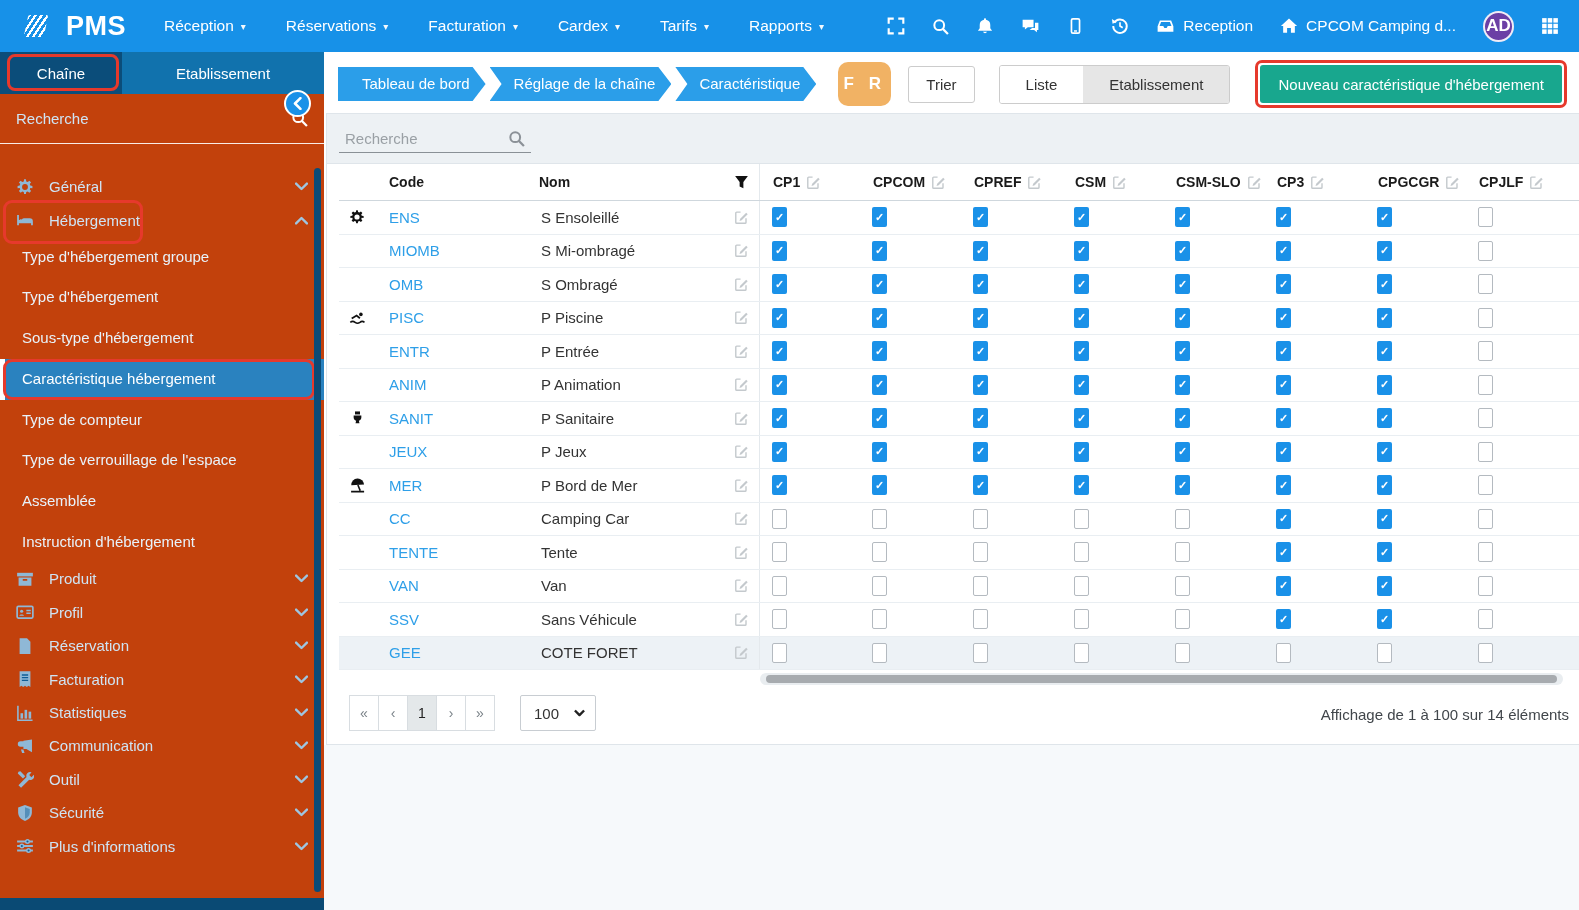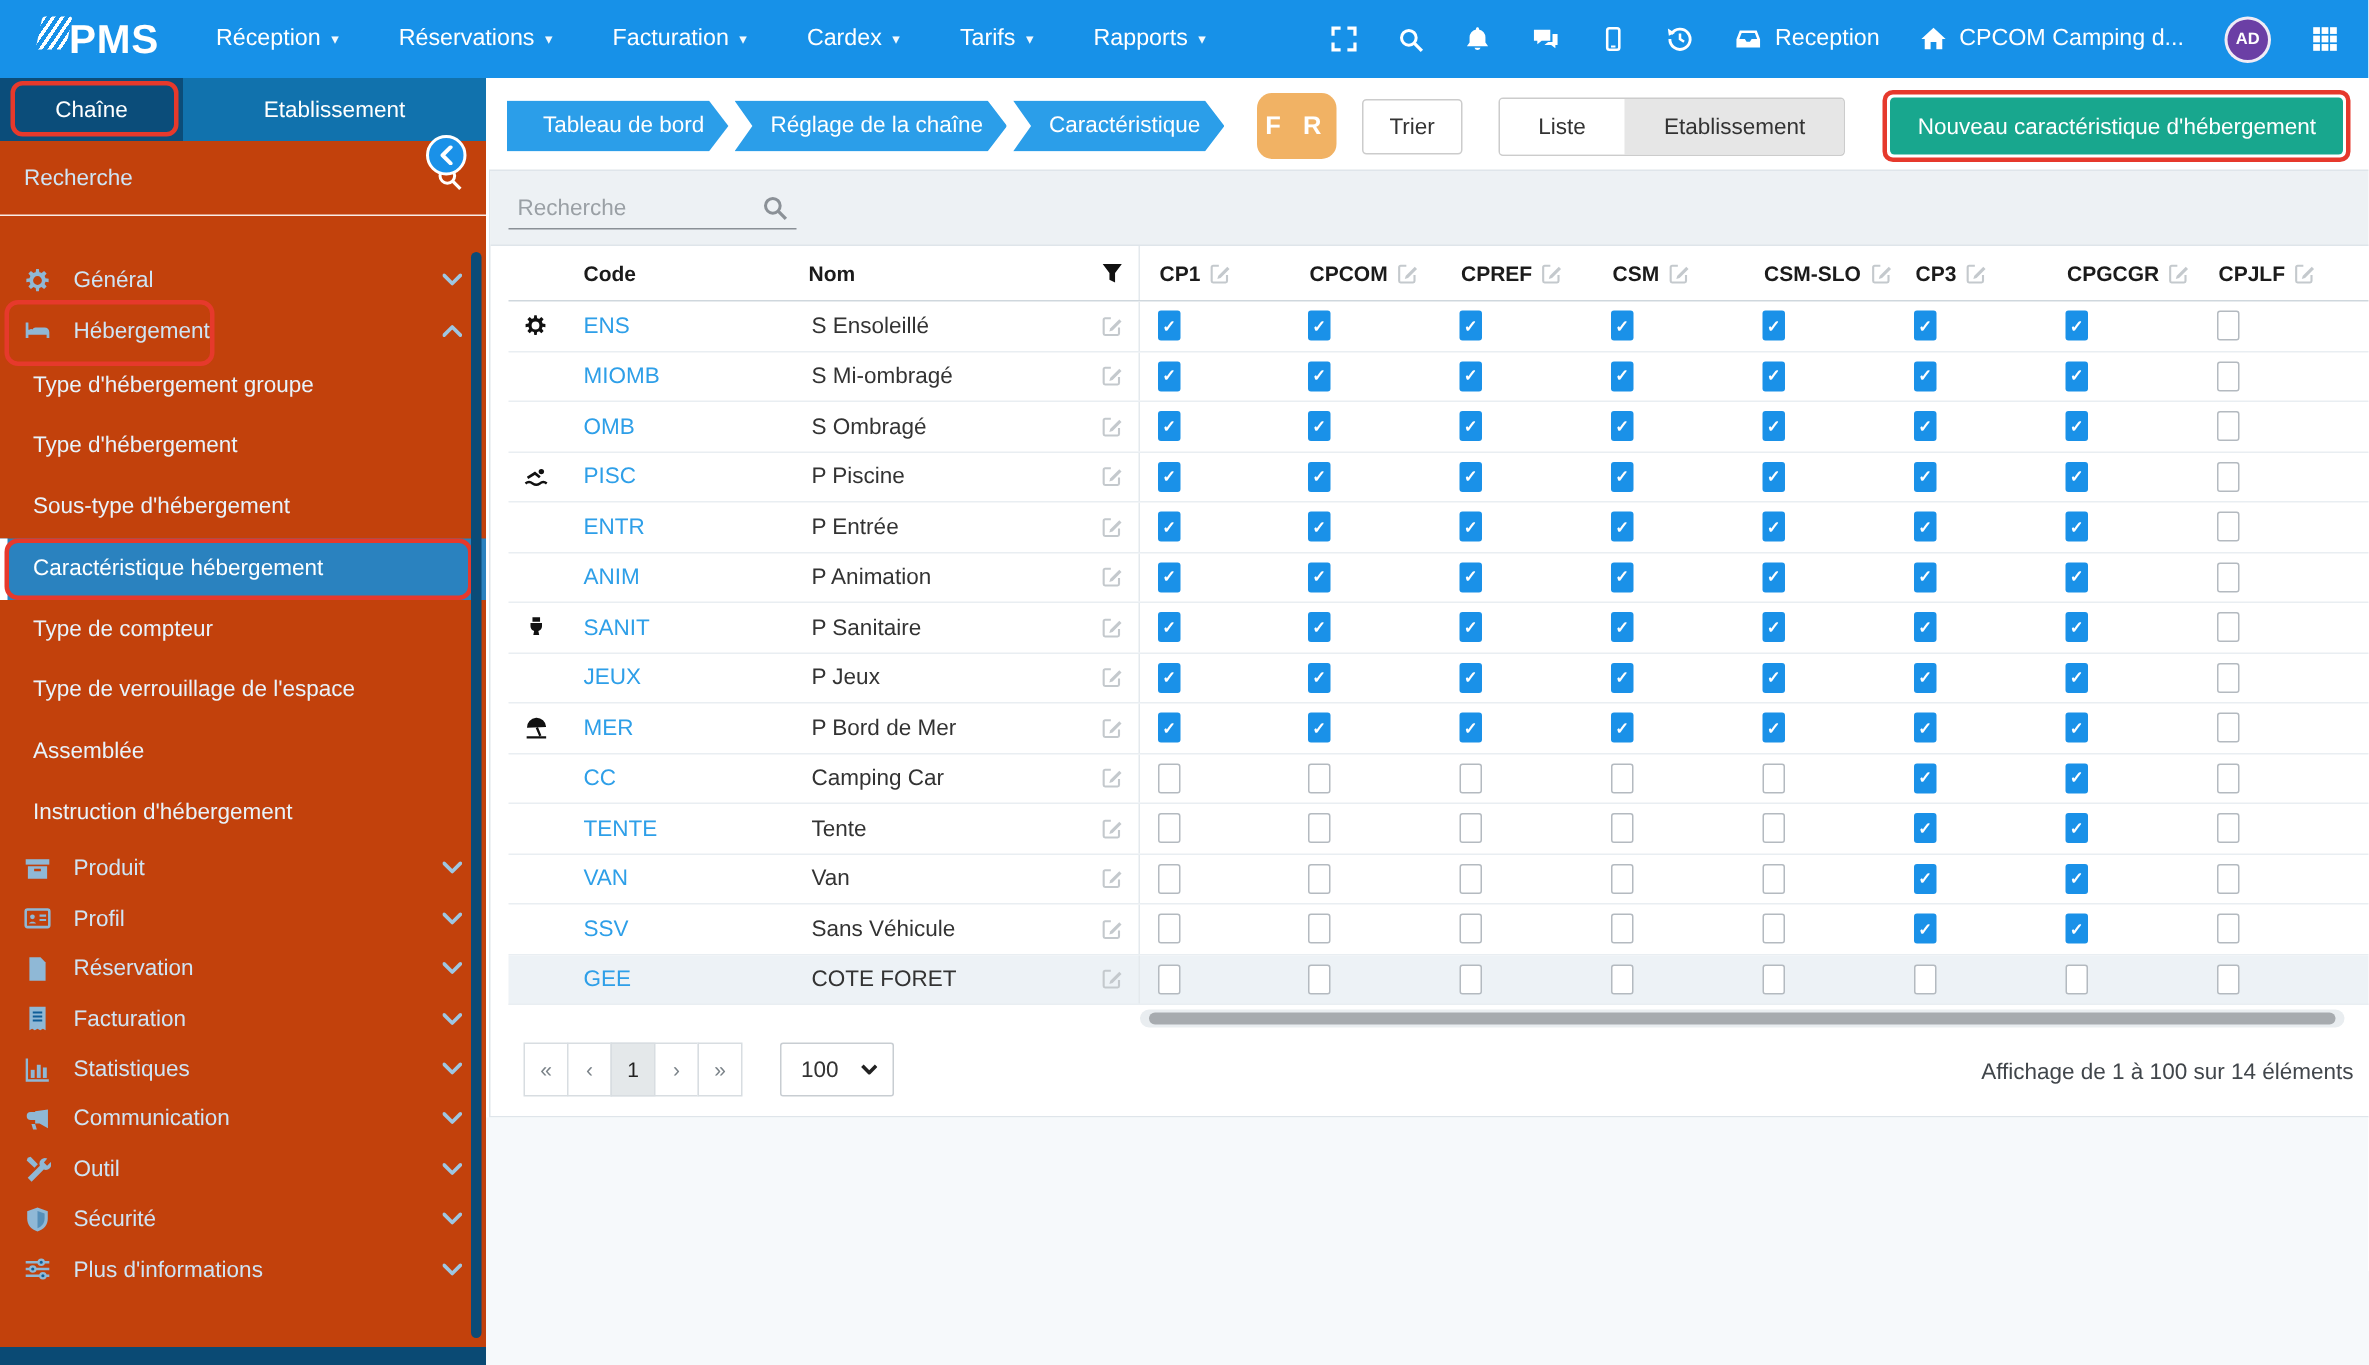--- a/index.html
+++ b/index.html
@@ -2,30 +2,30 @@
 <html><head>
 <meta charset="utf-8">
 <style>
   * { box-sizing: border-box; margin: 0; padding: 0; }
   html,body { width:1579px; height:910px; overflow:hidden; }
   body { font-family:"Liberation Sans", sans-serif; background:#fff; position:relative; }
   .ic svg { display:block; }
 
   
   .navbar { height:52px; background:#1791e8; display:flex; align-items:center; color:#fff; position:relative; z-index:20; }
-  .logo { display:flex; gap:0; margin-left:26px; cursor:pointer; }
+  .logo { display:flex; align-items:center; gap:20px; margin-left:26px; cursor:pointer; }
   .logo-stripes { width:20px; height:22px; background:repeating-linear-gradient(115deg,#fff 0 2.5px,rgba(255,255,255,0) 2.5px 5.5px); transform:skewX(-12deg); border-radius:2px; }
   .logo-text { font-size:27px; font-weight:bold; letter-spacing:.5px; }
   .nav-menus { display:flex; gap:40px; margin-left:38px; font-size:15.5px; }
   .nav-item { display:flex; align-items:center; gap:7px; cursor:pointer; white-space:nowrap; }
   .nav-item .caret { font-size:10px; opacity:.95; }
   .nav-right { margin-left:auto; display:flex; align-items:center; gap:27px; margin-right:20px; font-size:15.5px; }
   .nav-ic { color:#fff; cursor:pointer; }
   .nav-label { display:flex; align-items:center; gap:8px; cursor:pointer; white-space:nowrap; }
-  .avatar { width:31px; height:31px; border-radius:50%; background:#6b3fa5; border:2px solid rgba(255,255,255,.9); display:flex; align-items:center; justify-content:center; font-size:11px; font-weight:bold; cursor:pointer; }
+  .avatar { width:31px; height:31px; border-radius:50%; background:#6b3fa5; border:2px solid rgba(255,255,255,.9); display:flex; align-items:center; justify-content:center; font-size:17px; font-weight:bold; cursor:pointer; }
 
   
   .app { display:flex; height:858px; }
   .content { flex:1; position:relative; background:#fff; }
 
   
   .sidebar { width:324px; flex-shrink:0; background:#c2410c; position:relative; color:#d9eaf6; }
   .side-tabs { height:42px; display:flex; background:#1172ad; font-size:15px; }
   .side-tab { display:flex; align-items:center; justify-content:center; cursor:pointer; color:#fff; }
   .side-tab.active { width:122px; background:#0b4d7a; position:relative; }

